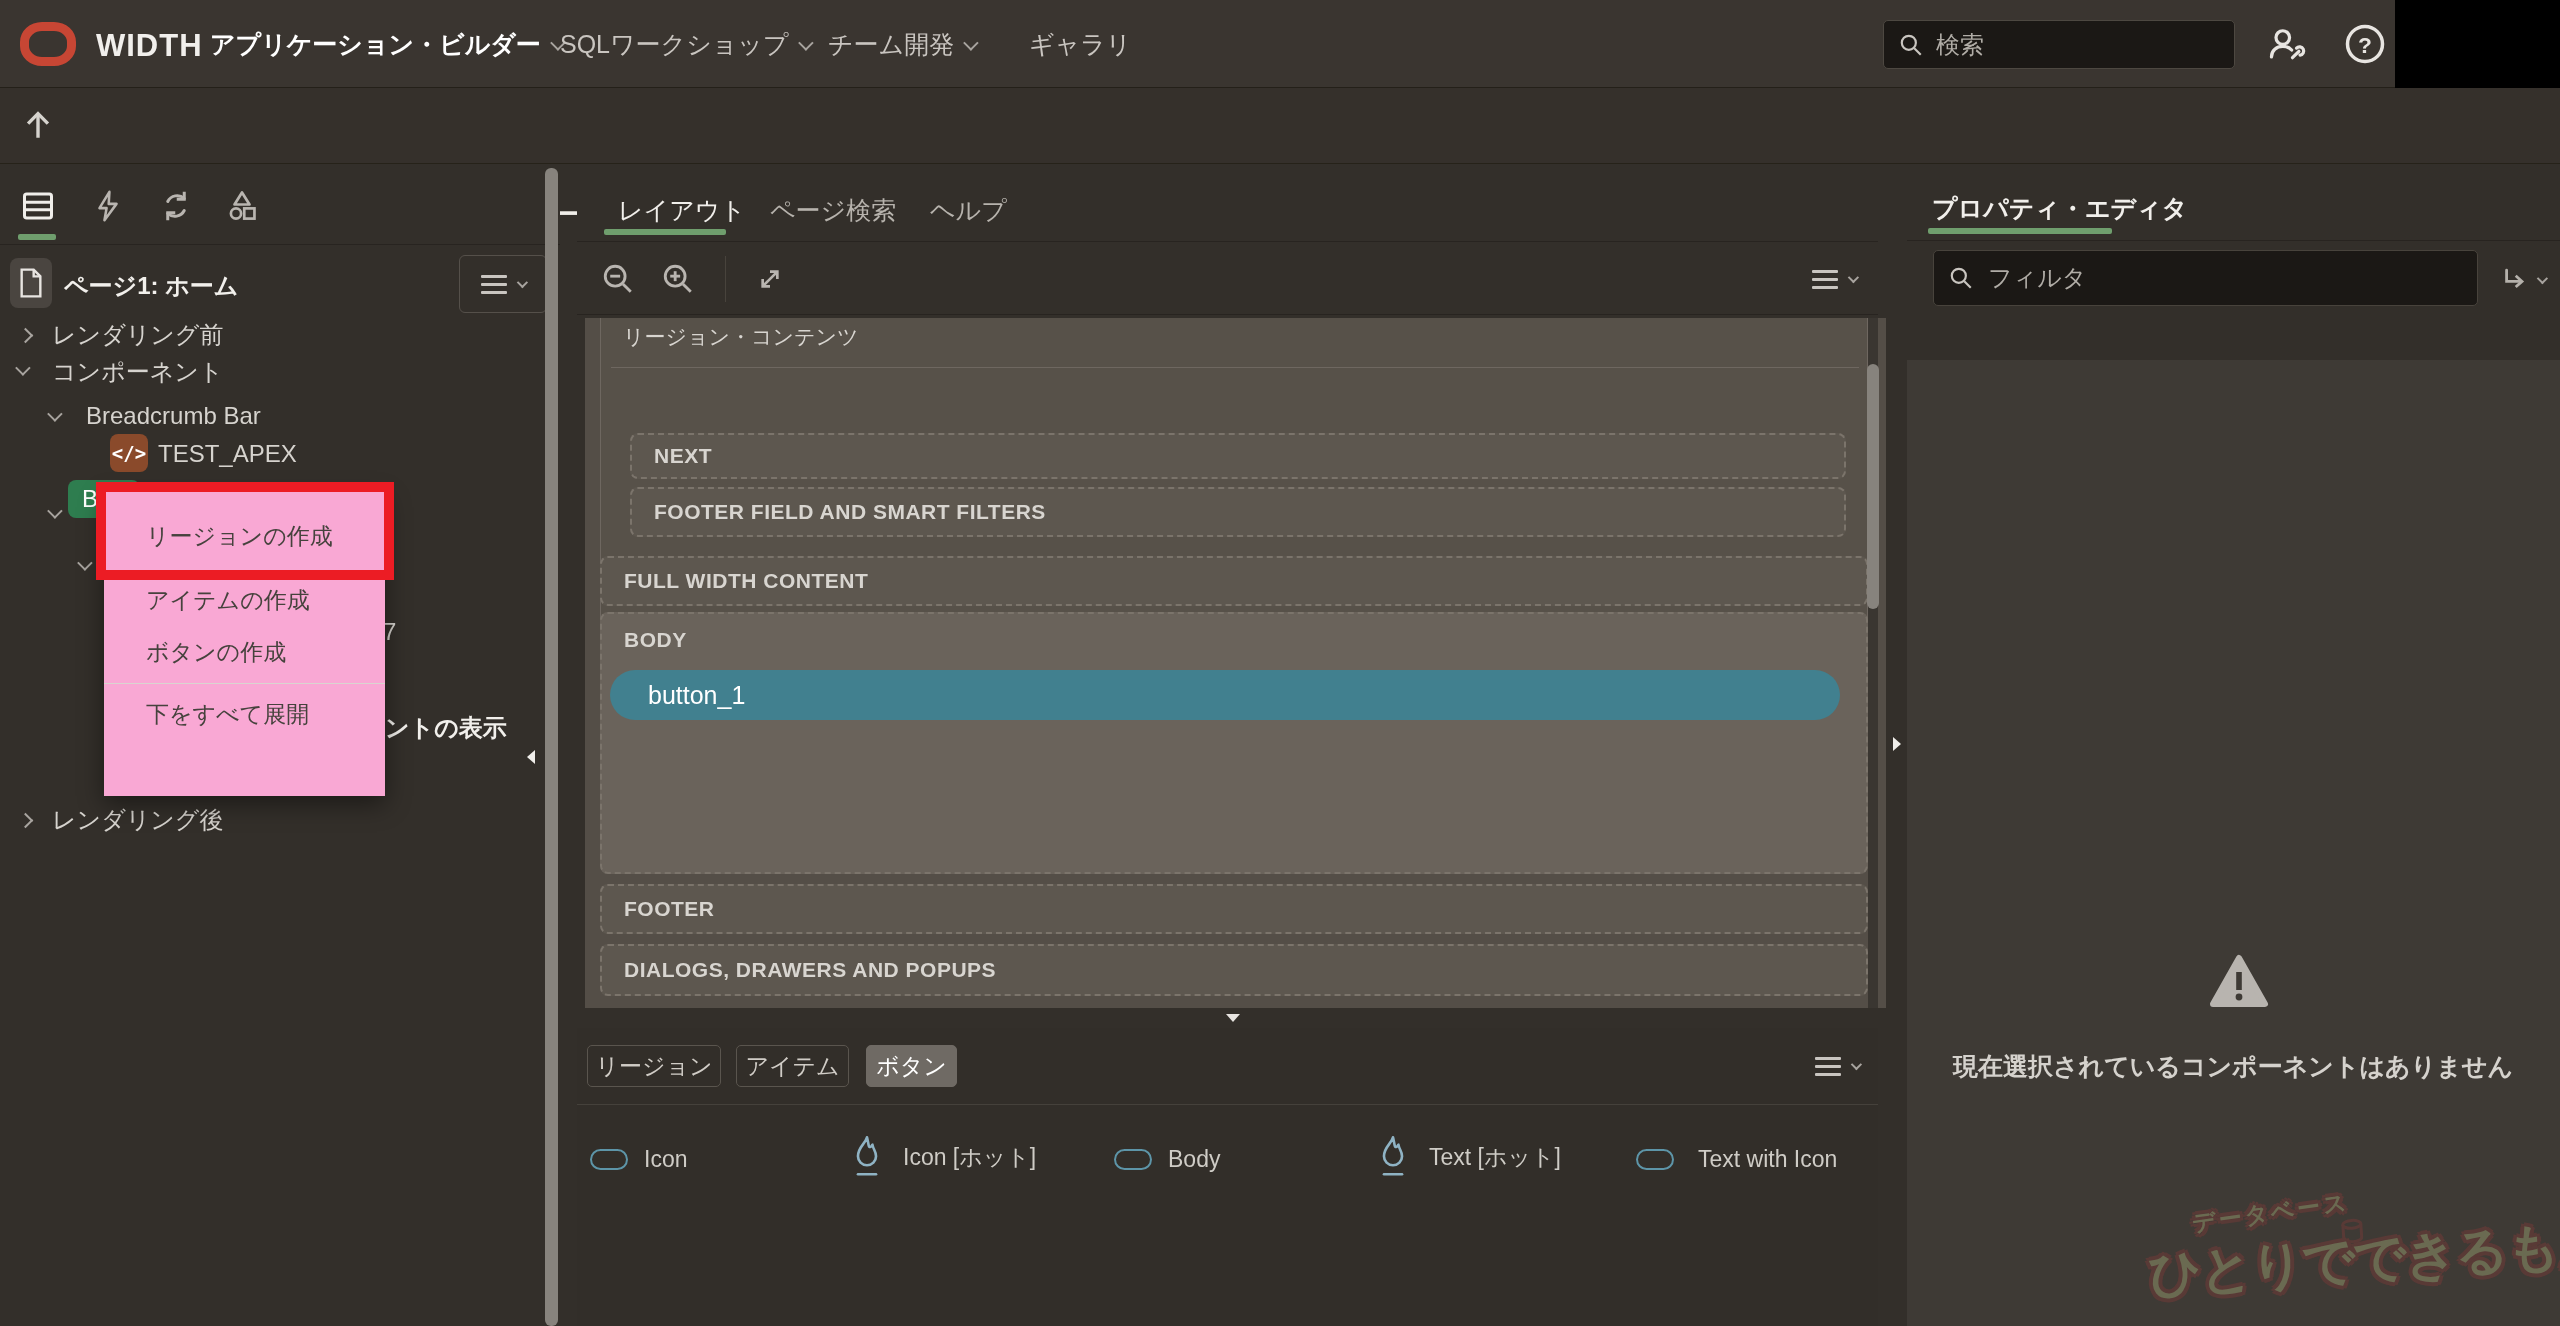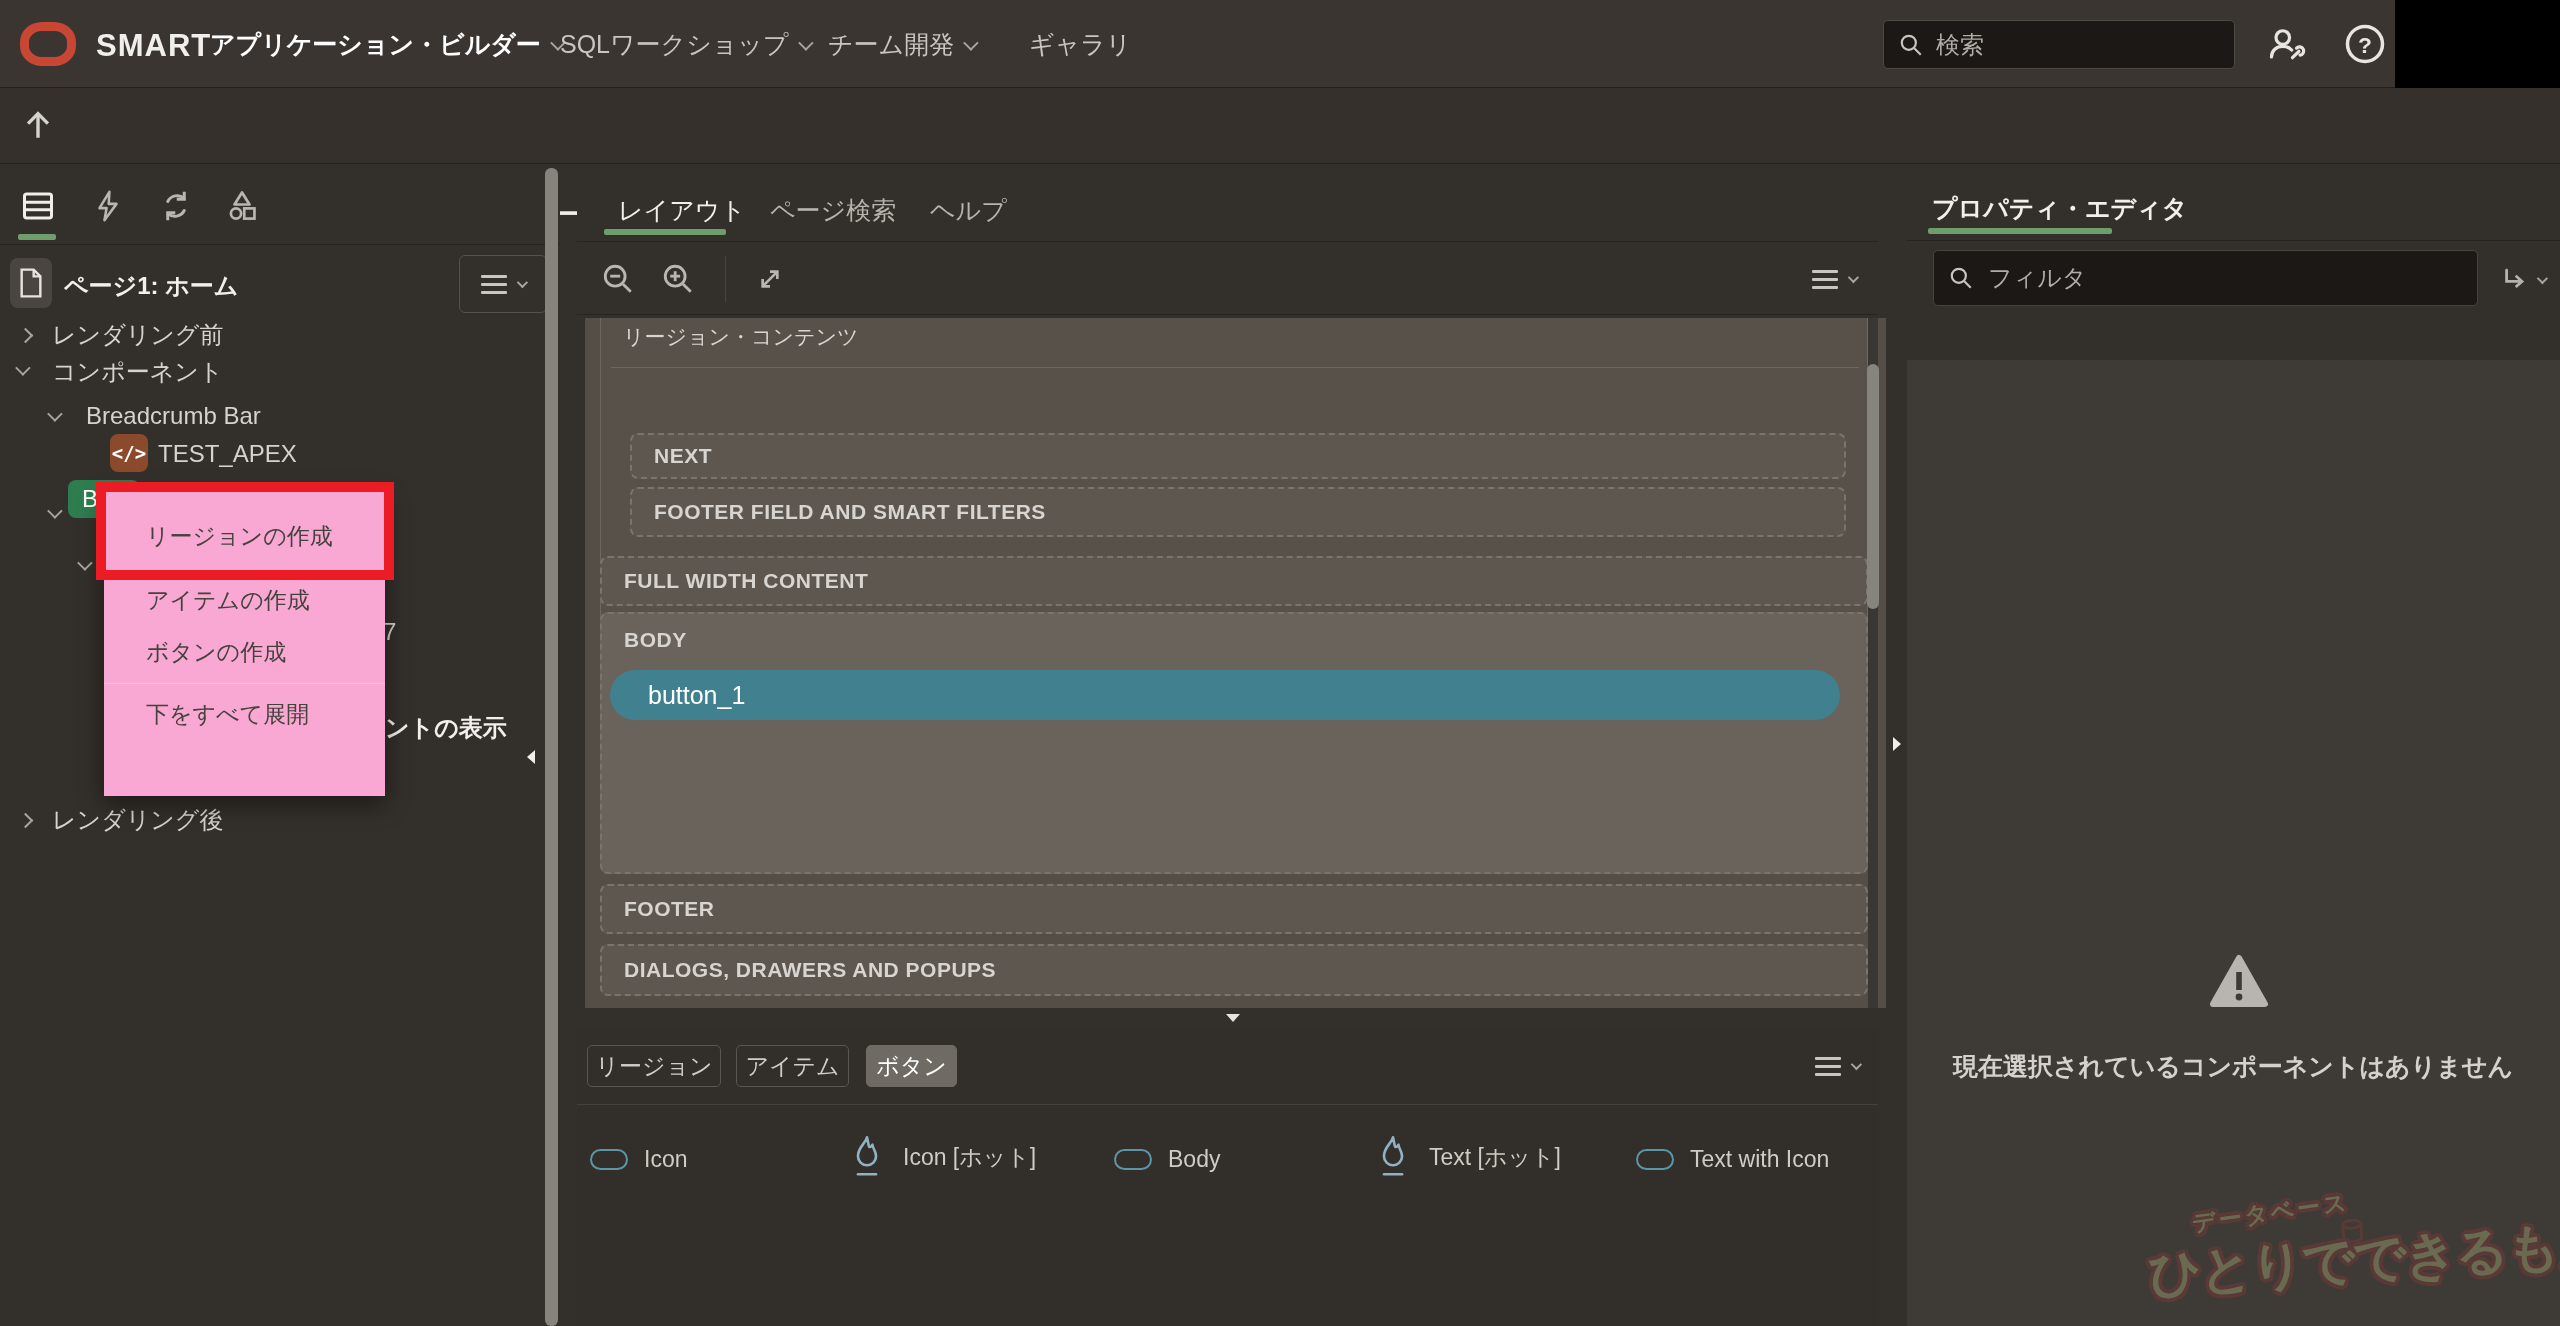--- a/index.html
+++ b/index.html
@@ -94,21 +94,21 @@
 
   svg { display:block; }
 </style>
 </head>
 <body>
 
 <div id="stage">
 
   <div id="topbar" class="abs">
     <div class="abs brand-logo"></div>
-    <div class="abs brand-text">SMART</div>
+    <div class="abs brand-text">WIDTH</div>
 
     <div class="abs tb-menu active" style="left:210px;">
       <span>アプリケーション・ビルダー</span>
       <span class="chev"></span>
     </div>
     <div class="abs tb-menu" style="left:560px;">
       <span>SQLワークショップ</span>
       <span class="chev"></span>
     </div>
     <div class="abs tb-menu" style="left:828px;">
@@ -456,21 +456,21 @@
         <span class="pill-icon"></span>
         <span class="gal-label">Body</span>
       </div>
       <div class="abs row" style="left:796px; top:106px; gap:16px;">
         <svg width="40" height="46" viewBox="0 0 24 28">
           <path d="M12 2 C11 6 6.5 8 6.5 13.5 a5.5 5.5 0 0 0 11 0 c0-3-1.8-4.2-2.2-7 -.8 1.6-2 2-2.3.4 -.3-1.6-.6-3-1-4.9z" fill="none" stroke="#8fb3c4" stroke-width="1.6" stroke-linejoin="round"></path>
           <path d="M6.5 24.5 h11" stroke="#8fb3c4" stroke-width="1.6" stroke-linecap="round"></path>
         </svg>
         <span class="gal-label">Text [ホット]</span>
       </div>
-      <div class="abs row" style="left:1059px; top:118px; gap:16px;">
+      <div class="abs row" style="left:1059px; top:118px; gap:24px;">
         <span class="pill-icon"></span>
         <span class="gal-label">Text with Icon</span>
       </div>
 
     </div>
 
     <div class="abs" style="left:1291px; top:154px; width:10px; height:690px; background:#3a3631;"></div>
     <div class="abs v-scroll" style="left:1290px; top:200px; width:12px; height:245px;"></div>
   </div>
 

